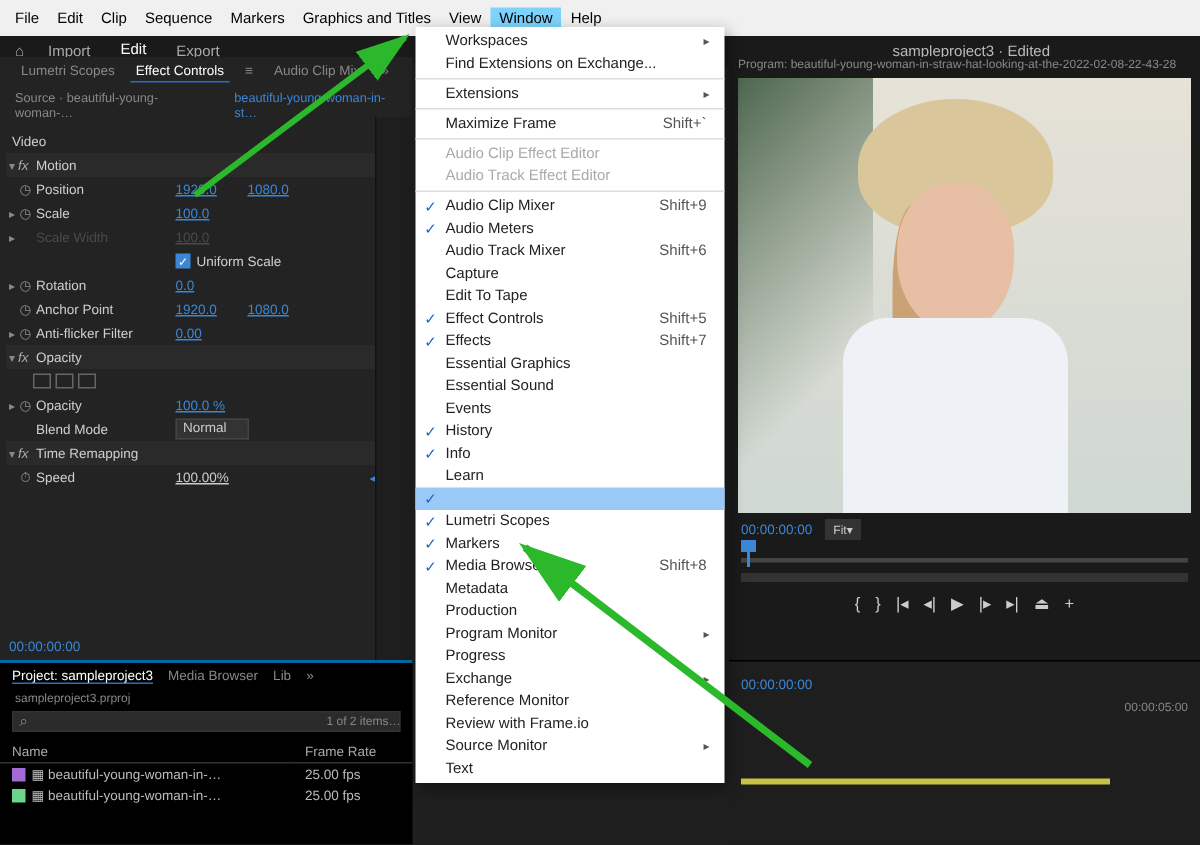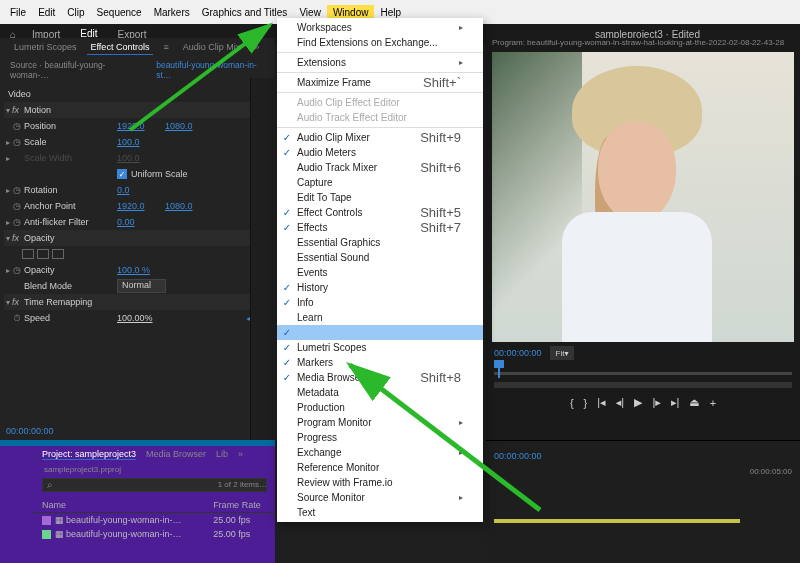--- a/index.html
+++ b/index.html
@@ -1,21 +1,21 @@
 <!DOCTYPE html>
 <html><head>
 <meta charset="utf-8">
 <style>
   * { box-sizing: border-box; margin: 0; padding: 0; font-family: "Segoe UI", Arial, sans-serif; }
   body { width: 800px; height: 563px; overflow: hidden; background: #1f1f1f; font-size: 10px; color: #cfcfcf; position: relative; }
 
   
   .menubar { height: 18px; background: #f0f0f0; color: #000; display: flex; align-items: center; font-size: 10px; padding: 12px 4px; position: relative; z-index: 50; }
   .menubar span { padding: 2px 6px; cursor: default; }
-  .menubar span.active { background: #fde047; }
+  .menubar span.active { background: #7dd3fc; }
 
   
   .workspacebar { height: 20px; background: #1a1a1a; display: flex; align-items: center; color: #aaa; font-size: 10px; gap: 4px; padding-left: 6px; }
   .workspacebar .home { width: 14px; height: 14px; display: flex; align-items: center; justify-content: center; }
   .workspacebar .tab { padding: 3px 8px; }
   .workspacebar .tab.active { color: #fff; border-bottom: 2px solid #2a6ec8; }
 
   
   .left-col { position: absolute; left: 0; top: 38px; width: 275px; height: 402px; background: #232323; }
   .panel-tabs { height: 18px; display: flex; align-items: center; gap: 6px; padding: 0 10px; font-size: 9px; color: #888; }
@@ -36,24 +36,24 @@
   .effects .fx { font-style: italic; color: #aaa; margin-right: 3px; }
   .effects .swatches { display: flex; gap: 3px; padding-left: 18px; }
   .effects .swatches div { width: 12px; height: 10px; border: 1px solid #666; }
   .effects .dropdown { background: #333; border: 1px solid #444; color: #ccc; padding: 0 14px 0 4px; height: 14px; font-size: 9px; position: relative; }
   .timecode-bar { position: absolute; left: 6px; bottom: 4px; font-size: 9px; color: #3a87d8; }
   .effects-ruler { position: absolute; right: 0; bottom: 0; width: 25px; top: 40px; background: #1e1e1e; border-left: 1px solid #111; }
 
   
   .window-menu { position: absolute; left: 277px; top: 18px; width: 206px; background: #fff; color: #222; font-size: 10px; z-index: 60; box-shadow: 2px 4px 10px rgba(0,0,0,.4); padding: 2px 0; }
   .window-menu .sep { height: 1px; background: #ddd; margin: 2px 0; }
-  .window-menu .item { display: flex; align-items: center; height: 15px; padding: 0 16px 0 0; }
+  .window-menu .item { display: flex; align-items: center; height: 15px; padding: 0 6px 0 0; }
   .window-menu .item .check { width: 20px; text-align: center; color: #1563c2; font-size: 10px; }
   .window-menu .item .lbl { flex: 1; }
-  .window-menu .item .sc { color: #555; font-size: 13px; padding-right: 6px; }
+  .window-menu .item .sc { color: #555; font-size: 10px; padding-right: 6px; }
   .window-menu .item .arr { color: #555; font-size: 8px; padding-right: 4px; }
   .window-menu .item.disabled { color: #aaa; }
   .window-menu .item.hover { background: #9ac8f7; }
 
   
   .program { position: absolute; left: 486px; top: 38px; right: 0; height: 402px; background: #1a1a1a; }
   .program .crumb { font-size: 8px; color: #888; padding: 0 6px 3px; white-space: nowrap; overflow: hidden; }
   .program .frame { margin: 2px 6px; height: 290px; background: linear-gradient(180deg,#e6e2d7 0%, #cfd8d2 100%); position: relative; overflow: hidden; }
   .frame .hat { position: absolute; left: 48%; top: 14px; width: 130px; height: 90px; background: #d9c69a; border-radius: 60% 60% 50% 50%; transform: translateX(-50%); }
   .frame .face { position: absolute; left: 48%; top: 70px; width: 78px; height: 100px; background: #e7bfa4; border-radius: 45% 45% 50% 50%; transform: translateX(-50%); }
@@ -65,21 +65,21 @@
   .tc-line .fit { background: #333; height: 14px; font-size: 8px; color: #ccc; padding: 0 6px; display: flex; align-items: center; }
   .slider { margin: 4px 8px; height: 22px; position: relative; }
   .slider .track { height: 3px; background: #444; position: absolute; left: 0; right: 0; top: 6px; }
   .slider .play { position: absolute; left: 4px; top: -2px; width: 2px; height: 14px; background: #3a87d8; }
   .slider .play::before { content: ""; position: absolute; left: -4px; top: -4px; width: 10px; height: 8px; background: #3a87d8; }
   .slider .scrub { position: absolute; left: 0; right: 0; bottom: 0; height: 6px; background: #333; }
   .transport { display: flex; align-items: center; justify-content: center; gap: 10px; padding: 4px 0; color: #ccc; }
   .transport span { font-size: 11px; }
 
   
-  .project { position: absolute; left: 0; top: 440px; width: 275px; bottom: 0; background: #4c1d95; border-top: 6px solid #0369a1; padding-left: 34px; }
+  .project { position: absolute; left: 0; top: 440px; width: 275px; bottom: 0; background: #000000; border-top: 2px solid #0369a1; }
   .project .tabs { display: flex; gap: 10px; padding: 3px 8px; font-size: 9px; color: #888; }
   .project .tabs .active { color: #fff; border-bottom: 1px solid #2a6ec8; }
   .project .meta { padding: 2px 10px; font-size: 8px; color: #888; }
   .project .search { margin: 2px 8px; height: 14px; background: #2b2b2b; border: 1px solid #333; display: flex; align-items: center; padding: 0 4px; font-size: 10px; color: #888; }
   .project .stats { float: right; color: #888; font-size: 8px; padding-right: 8px; margin-top: -14px; }
   .project table { width: 100%; font-size: 9px; border-collapse: collapse; margin-top: 6px; }
   .project th { text-align: left; color: #aaa; font-weight: normal; padding: 2px 8px; border-bottom: 1px solid #333; }
   .project td { padding: 2px 8px; color: #bbb; }
   .project .chip { width: 9px; height: 9px; display: inline-block; margin-right: 4px; vertical-align: middle; }
   .project .chip.purple { background: #a36ad6; }

